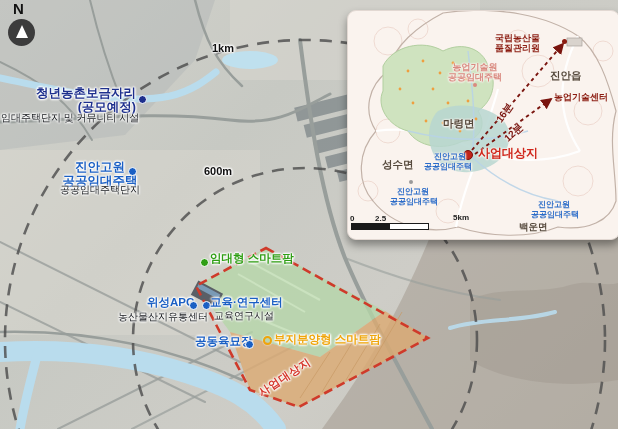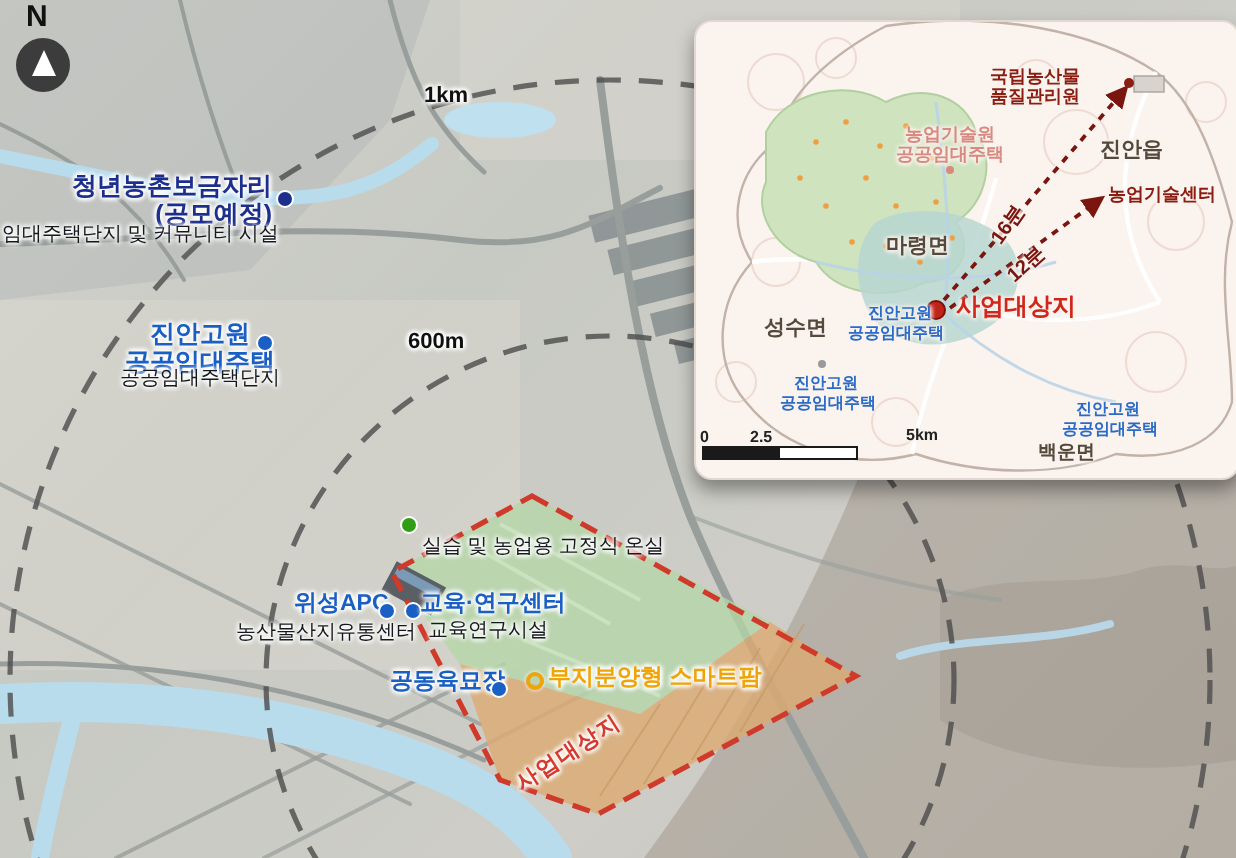--- a/index.html
+++ b/index.html
@@ -170,21 +170,21 @@
   <div class="lbl desc" id="yh-desc">임대주택단지 및 커뮤니티 시설</div>
 
   <div class="lbl blue" id="pr-block">
     <div>진안고원</div>
     <div>공공임대주택</div>
   </div>
   <span class="dot b" style="left:128px;top:167px;"></span>
   <div class="lbl desc" id="pr-desc">공공임대주택단지</div>
 
   <span class="dot g" style="left:200px;top:258px;"></span>
-  <div class="lbl desc" id="rsf-desc">실습 및 농업용 고정식 온실</div>
+  <div class="lbl title green" id="rsf-title">임대형 스마트팜</div>
 
   <div class="lbl title blue" id="apc-title">위성APC</div>
   <span class="dot b" style="left:189px;top:301px;"></span>
   <div class="lbl desc" id="apc-desc">농산물산지유통센터</div>
 
   <span class="dot b" style="left:202px;top:301px;"></span>
   <div class="lbl title blue" id="edu-title">교육·연구센터</div>
   <div class="lbl desc" id="edu-desc">교육연구시설</div>
 
   <div class="lbl title blue" id="nur-title">공동육묘장</div>

